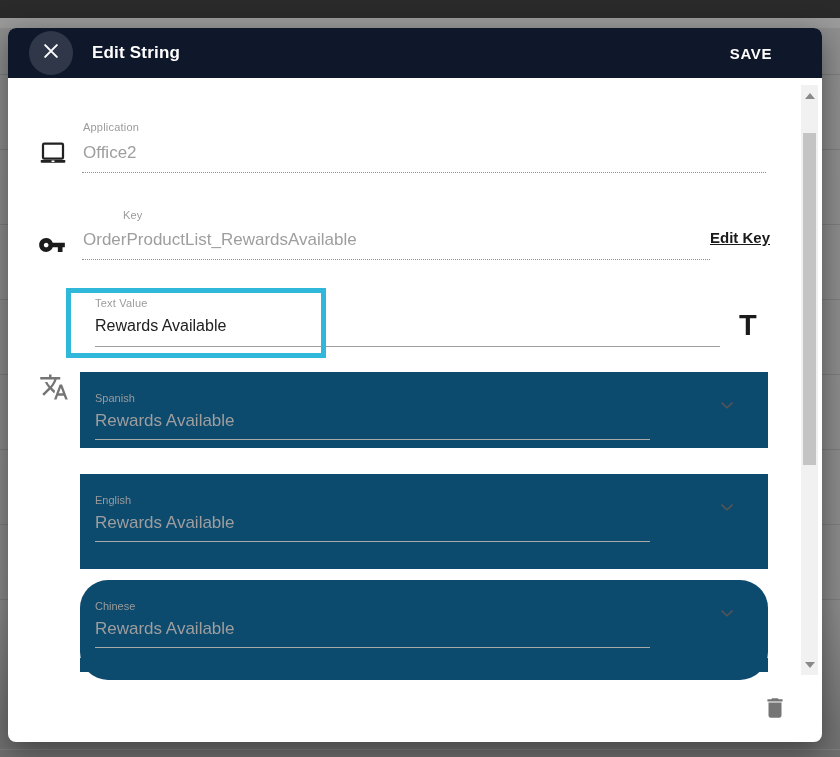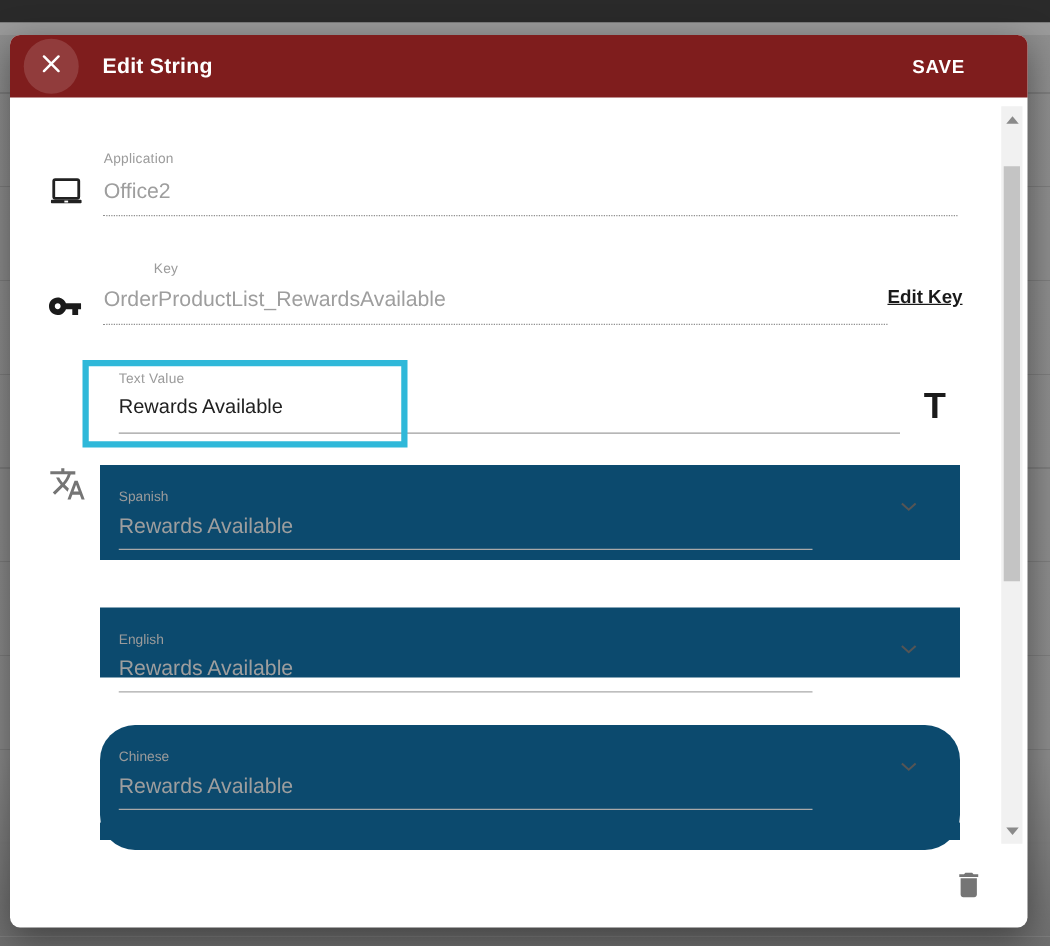--- a/index.html
+++ b/index.html
@@ -31,23 +31,23 @@
   
   .modal {
     position: absolute; left: 8px; top: 28px;
     width: 814px; height: 714px;
     background: #ffffff;
     border-radius: 8px;
     box-shadow: 0 8px 30px rgba(0,0,0,0.45);
   }
   .modal-header {
     position: absolute; top: 0; left: 0; right: 0; height: 50px;
-    background: #7f1d1d;
+    background: #0f172a;
     border-radius: 8px 8px 0 0;
-    display: flex; align-items: center;
+    display: flex; align-items: center; padding-left: 10px;
   }
   .close-btn {
     width: 44px; height: 44px; margin-left: 11px;
     border-radius: 50%;
     background: rgba(255,255,255,0.14);
     display: flex; align-items: center; justify-content: center;
     cursor: pointer; flex: 0 0 auto;
   }
   .modal-title {
     color: #ffffff; font-size: 17px; font-weight: 600;
@@ -104,21 +104,21 @@
   }
 
   .translate-icon { position: absolute; left: 31px; top: 344px; }
 
   
   .lang-box {
     position: absolute; left: 72px; width: 688px;
     background: #0c4a6e;
   }
   .lang-box.spanish { top: 344px; height: 76px; }
-  .lang-box.english { top: 458px; height: 56px; }
+  .lang-box.english { top: 446px; height: 95px; }
   .lang-box.chinese { top: 552px; height: 100px; border-radius: 28px; }
   .lang-box.partial { top: 630px; height: 14px; }
   .lang-label { position: absolute; left: 15px; top: 20px; font-size: 11px; color: #9b9b9b; }
   .lang-value { position: absolute; left: 15px; top: 39px; font-size: 17px; color: #9e9e9e; }
   .lang-line { position: absolute; left: 15px; top: 67px; width: 555px; height: 1px; background: #a9a9a9; }
   .lang-chevron { position: absolute; right: 30px; top: 22px; cursor: pointer; }
 
   
   .trash-btn {
     position: absolute; left: 748px; top: 662px;

